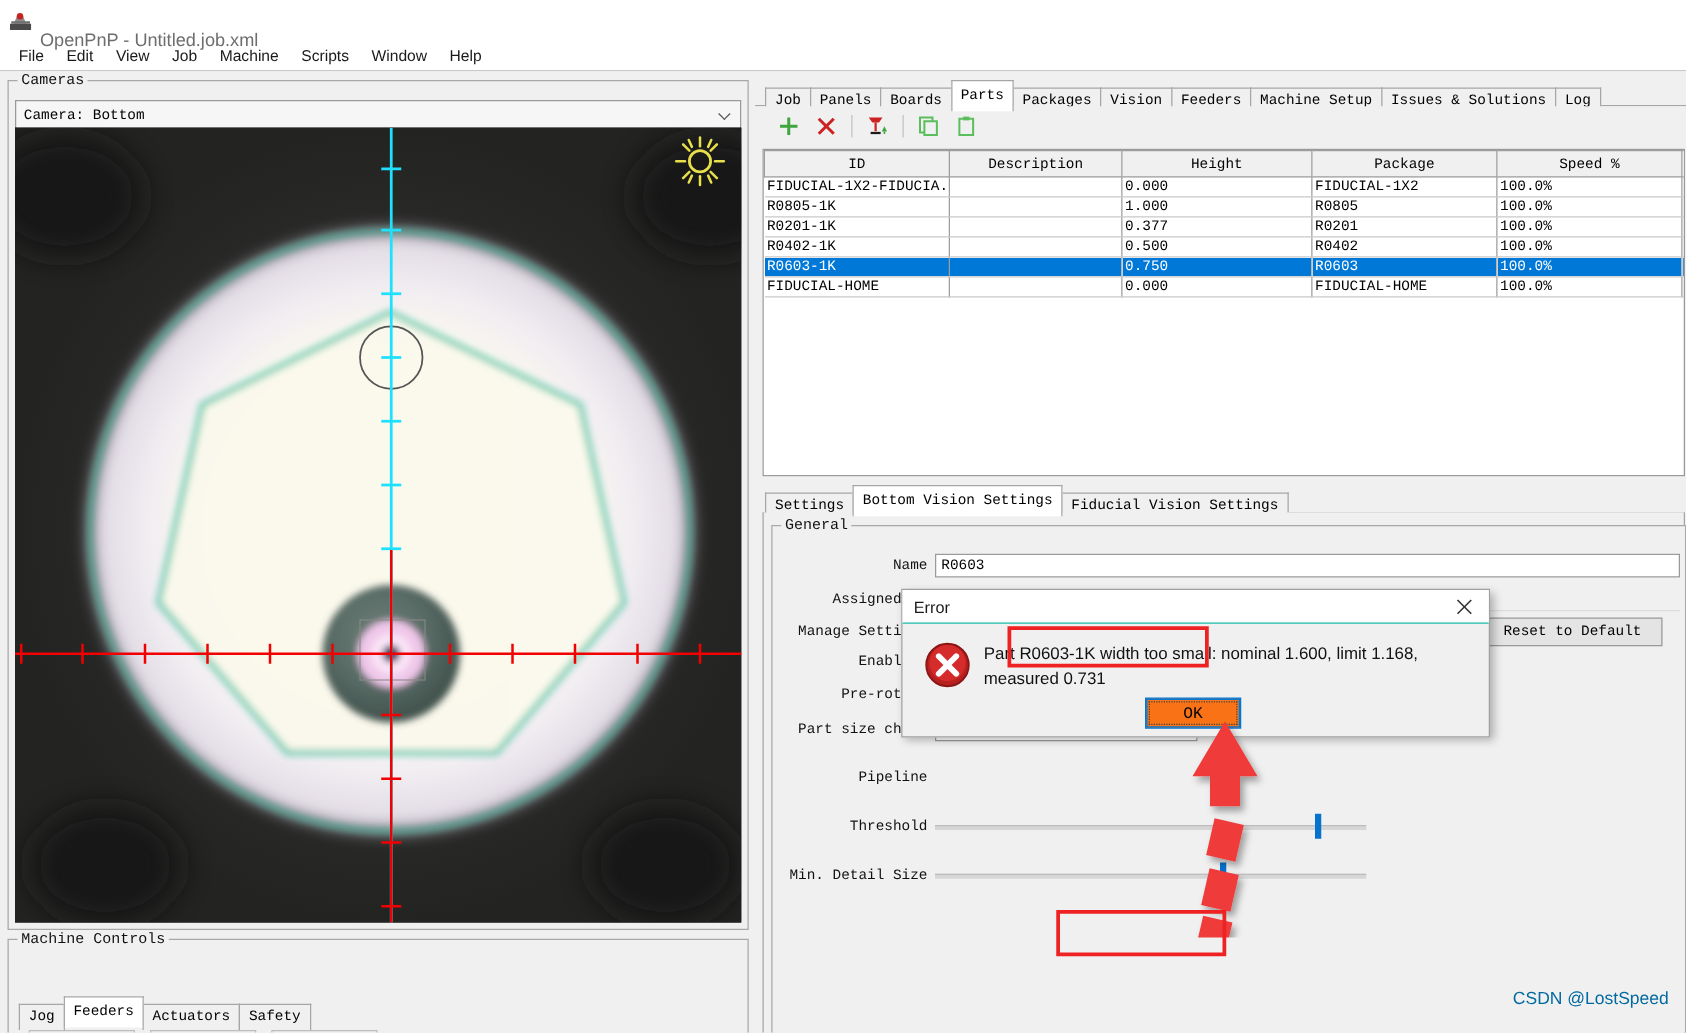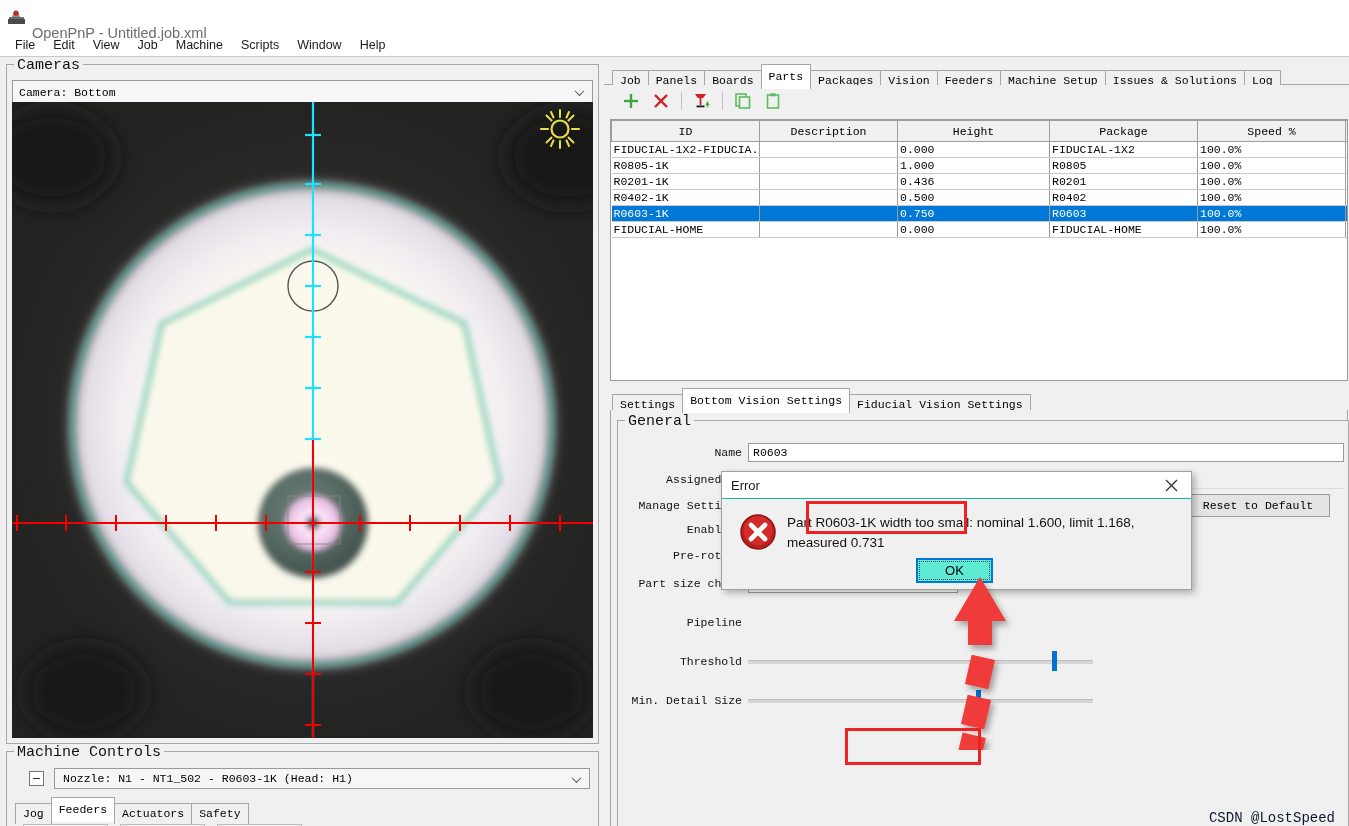--- a/index.html
+++ b/index.html
@@ -30,21 +30,21 @@
   }
   
   #workspace{position:absolute;left:0;top:57px;right:0;bottom:0;}
   
   #left-pane{position:absolute;left:0;top:0;width:604px;bottom:0;background:#f0f0f0;}
   .groupbox{
     border:1px solid #a8a8a8;position:absolute;box-sizing:border-box;background:#f0f0f0;
   }
   .group-title{
     position:absolute;top:-8px;left:7px;background:#f0f0f0;padding:0 3px;
-    font-family:"Liberation Mono","DejaVu Sans Mono",monospace;font-size:15px;color:#111;
+    font-family:"Liberation Mono","DejaVu Sans Mono",monospace;font-size:12px;color:#111;
   }
   #cameras-group{left:6px;top:7px;right:5px;height:680px;}
   #camera-select{
     position:absolute;left:5px;top:15px;right:5px;height:24px;
     border:1px solid #9a9a9a;background:#f6f6f6;box-sizing:border-box;
     display:flex;align-items:center;padding-left:6px;
     font-family:"Liberation Mono","DejaVu Sans Mono",monospace;font-size:11.5px;
   }
   .combo-arrow{
     position:absolute;right:7px;top:50%;transform:translateY(-60%);
@@ -163,30 +163,30 @@
   #error-title{font-size:13px;color:#1a1a1a;font-family:"Liberation Sans",sans-serif;}
   #error-close{width:40px;height:26px;display:flex;align-items:center;justify-content:center;cursor:default;}
   #error-body{position:relative;height:91px;}
   #error-icon{position:absolute;left:17px;top:14px;width:38px;height:38px;}
   #error-msg{
     position:absolute;left:65px;top:14px;right:10px;font-size:13.5px;line-height:20px;
     color:#111;font-family:"Liberation Sans",sans-serif;
   }
   #error-msg .hl{position:relative;}
   #ok-button{
-    position:absolute;left:195px;top:60px;width:73px;height:21px;background:#5eead4;
+    position:absolute;left:195px;top:60px;width:73px;height:21px;background:#f97316;
     border:1px solid #0078d7;outline:1px dotted #444;outline-offset:-3px;
     display:flex;align-items:center;justify-content:center;font-size:13px;
-    font-family:Liberation Sans, sans-serif;box-shadow:0 0 0 1px #0078d7;cursor:default;
+    font-family:Liberation Mono, monospace;box-shadow:0 0 0 1px #0078d7;cursor:default;
   }
   
   .redbox{position:absolute;border:3px solid #ee2222;z-index:70;pointer-events:none;}
   #watermark{
-    position:absolute;right:14px;bottom:0;color:#0f172a;font-size:14px;
-    font-family:Liberation Mono, monospace;z-index:80;
+    position:absolute;right:14px;bottom:20px;color:#0369a1;font-size:14px;
+    font-family:Liberation Sans, sans-serif;z-index:80;
   }
 </style>
 </head>
 <body>
 
 <div id="titlebar">
   <div id="app-icon">
     <svg width="17" height="17" viewBox="0 0 17 17">
       <rect x="0" y="11" width="17" height="5" fill="#4a4a4a"></rect>
       <path d="M3 11 L6 4 L10 4 L13 11 Z" fill="#8a8a8a"></path>
@@ -327,27 +327,20 @@
               <line x1="30" y1="38" x2="27.5" y2="32.5"></line>
             </g>
           </svg>
         </div>
       </div>
     </div>
 
     <div class="groupbox" id="machine-group">
       <div class="group-title">Machine Controls</div>
 
-      <div id="nozzle-row">
-        <div id="nozzle-expander"></div>
-        <div id="nozzle-combo">
-          <span>Nozzle: N1 - NT1_502 - R0603-1K (Head: H1)</span>
-          <span class="combo-arrow"></span>
-        </div>
-      </div>
 
       <div id="mc-tabs" class="tabstrip">
         <div class="tab">Jog</div>
         <div class="tab active">Feeders</div>
         <div class="tab">Actuators</div>
         <div class="tab">Safety</div>
       </div>
 
       <div id="mc-buttons">
         <div class="mc-btn"></div>
@@ -444,21 +437,21 @@
             <td>R0805-1K</td>
             <td></td>
             <td>1.000</td>
             <td>R0805</td>
             <td>100.0%</td>
             <td></td>
           </tr>
           <tr>
             <td>R0201-1K</td>
             <td></td>
-            <td>0.436</td>
+            <td>0.377</td>
             <td>R0201</td>
             <td>100.0%</td>
             <td></td>
           </tr>
           <tr>
             <td>R0402-1K</td>
             <td></td>
             <td>0.500</td>
             <td>R0402</td>
             <td>100.0%</td>

